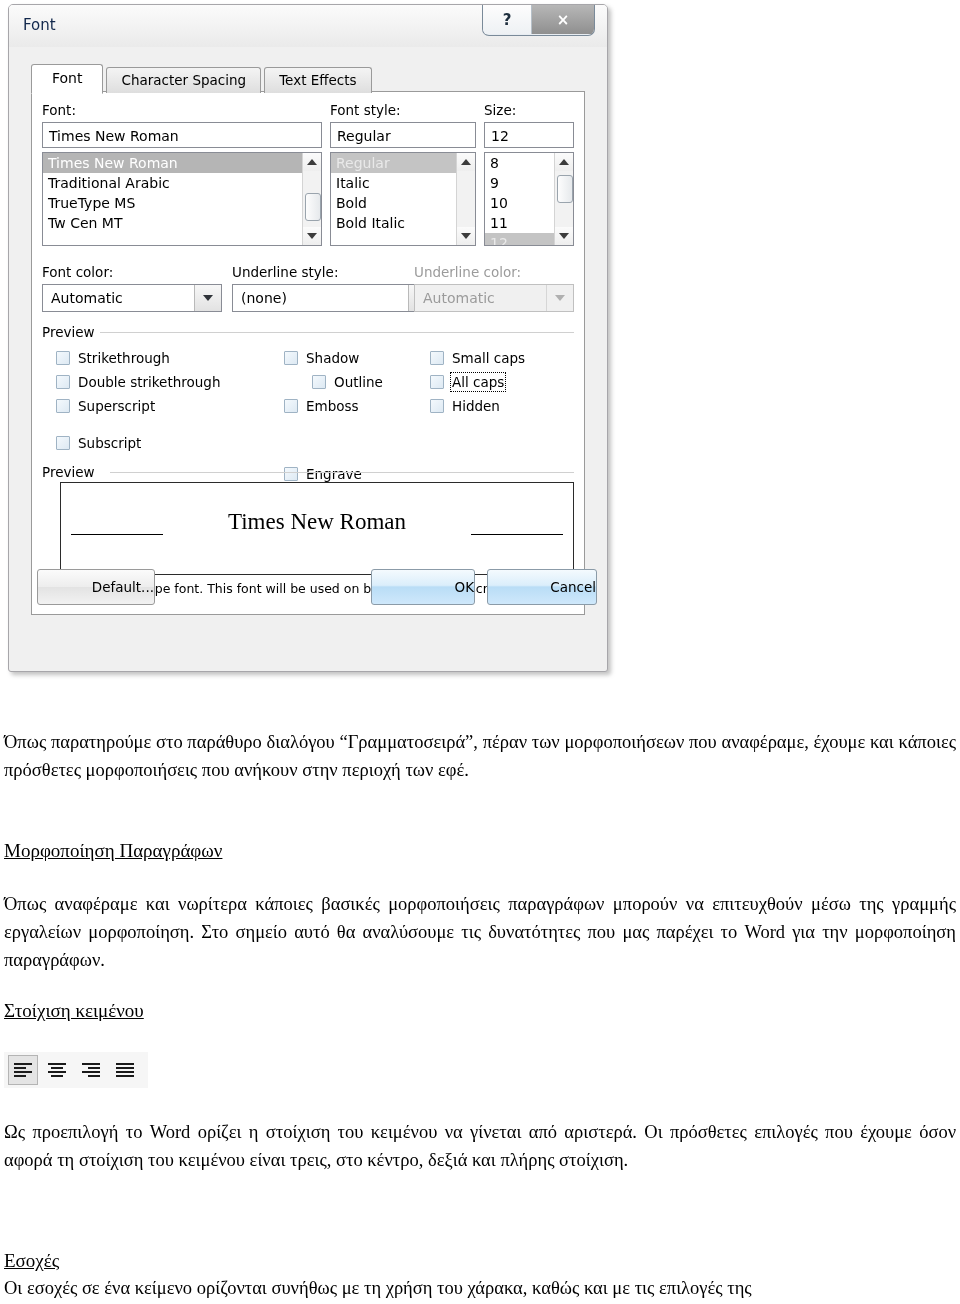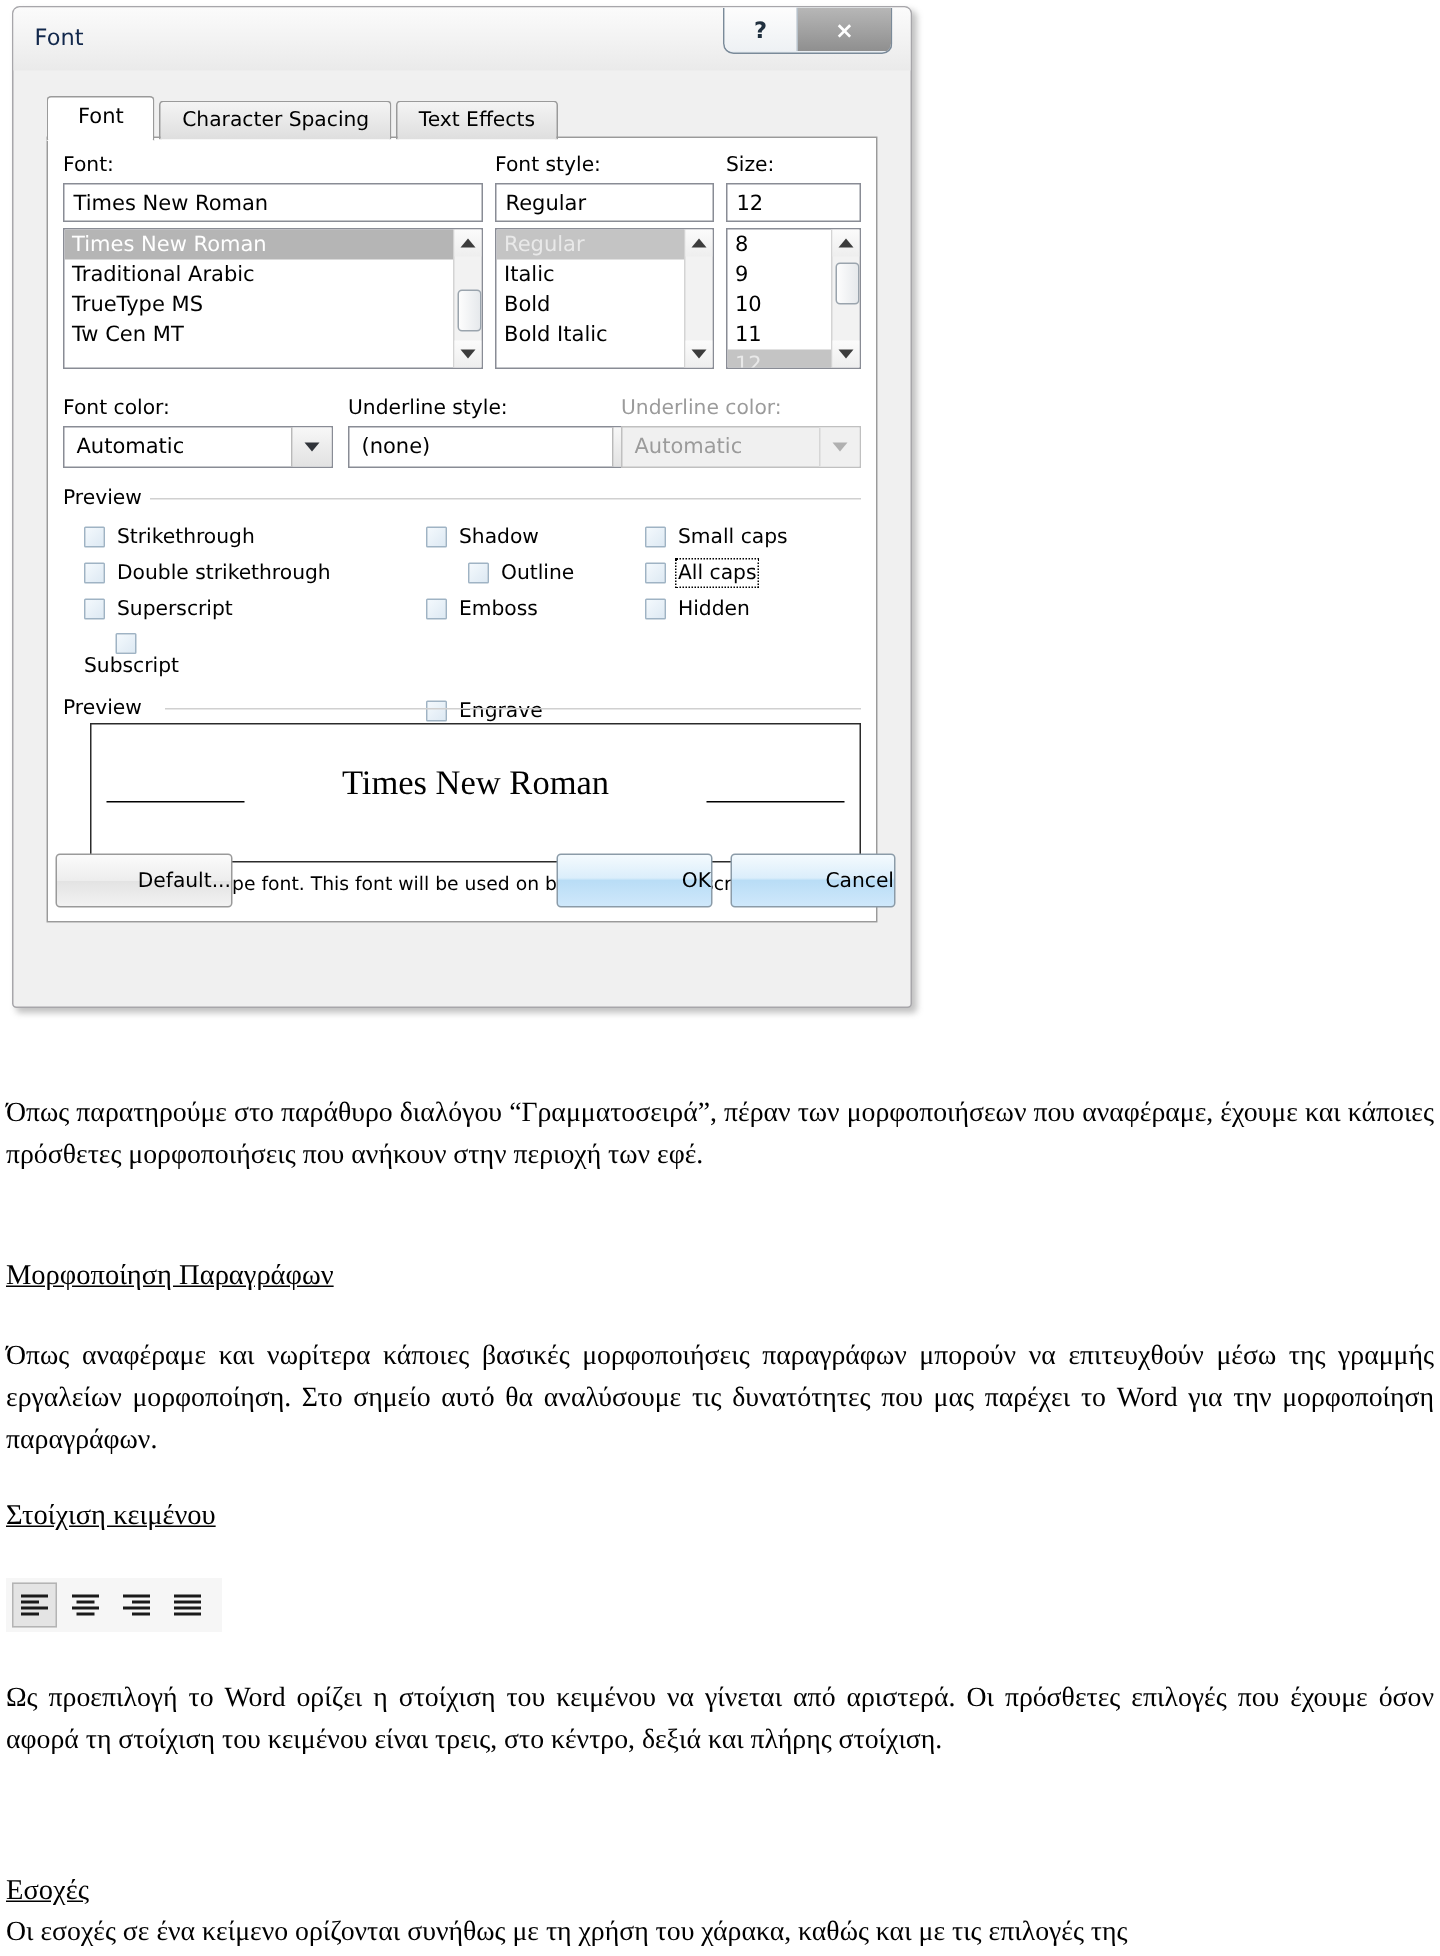--- a/index.html
+++ b/index.html
@@ -428,21 +428,21 @@
         <span class="chk-lbl">Strikethrough</span>
       </div>
       <div class="chk-row" style="left:24px; top:282px;">
         <span class="chkbox"></span>
         <span class="chk-lbl">Double strikethrough</span>
       </div>
       <div class="chk-row" style="left:24px; top:306px;">
         <span class="chkbox"></span>
         <span class="chk-lbl">Superscript</span>
       </div>
-      <div class="chk-row" style="left:24px; top:330px;flex-direction:column;">
+      <div class="chk-row" style="left:24px; top:343px;">
         <span class="chkbox"></span>
         <span class="chk-lbl">Subscript</span>
       </div>
 
       <div class="chk-row" style="left:252px; top:258px;">
         <span class="chkbox"></span>
         <span class="chk-lbl">Shadow</span>
       </div>
       <div class="chk-row" style="left:252px; top:282px;padding-left:28px;">
         <span class="chkbox"></span>

